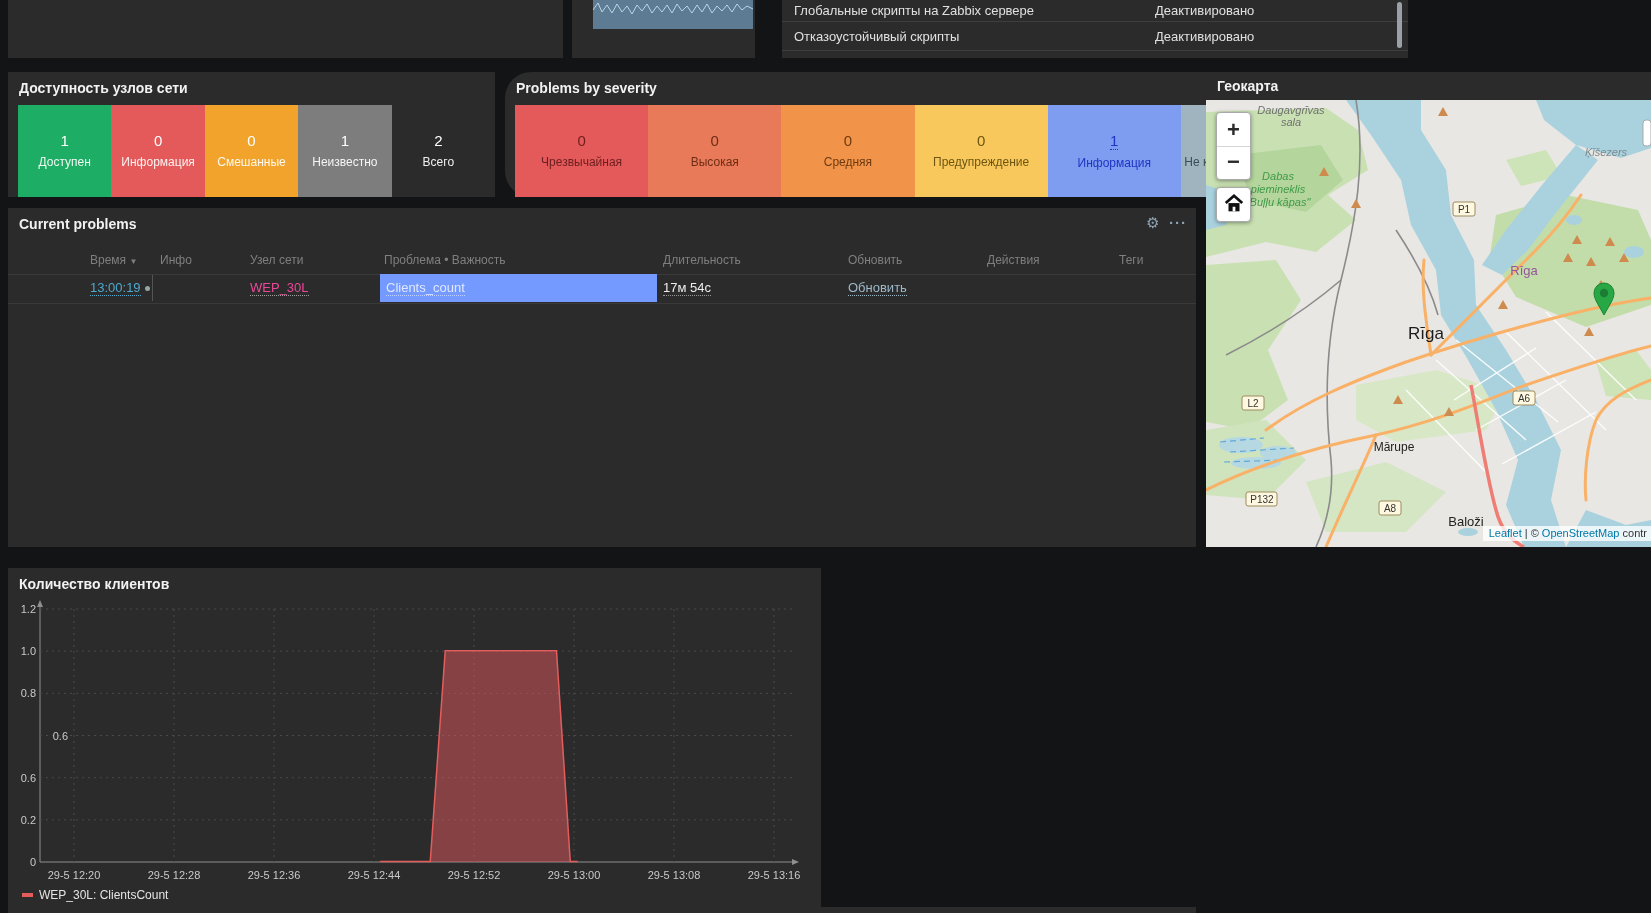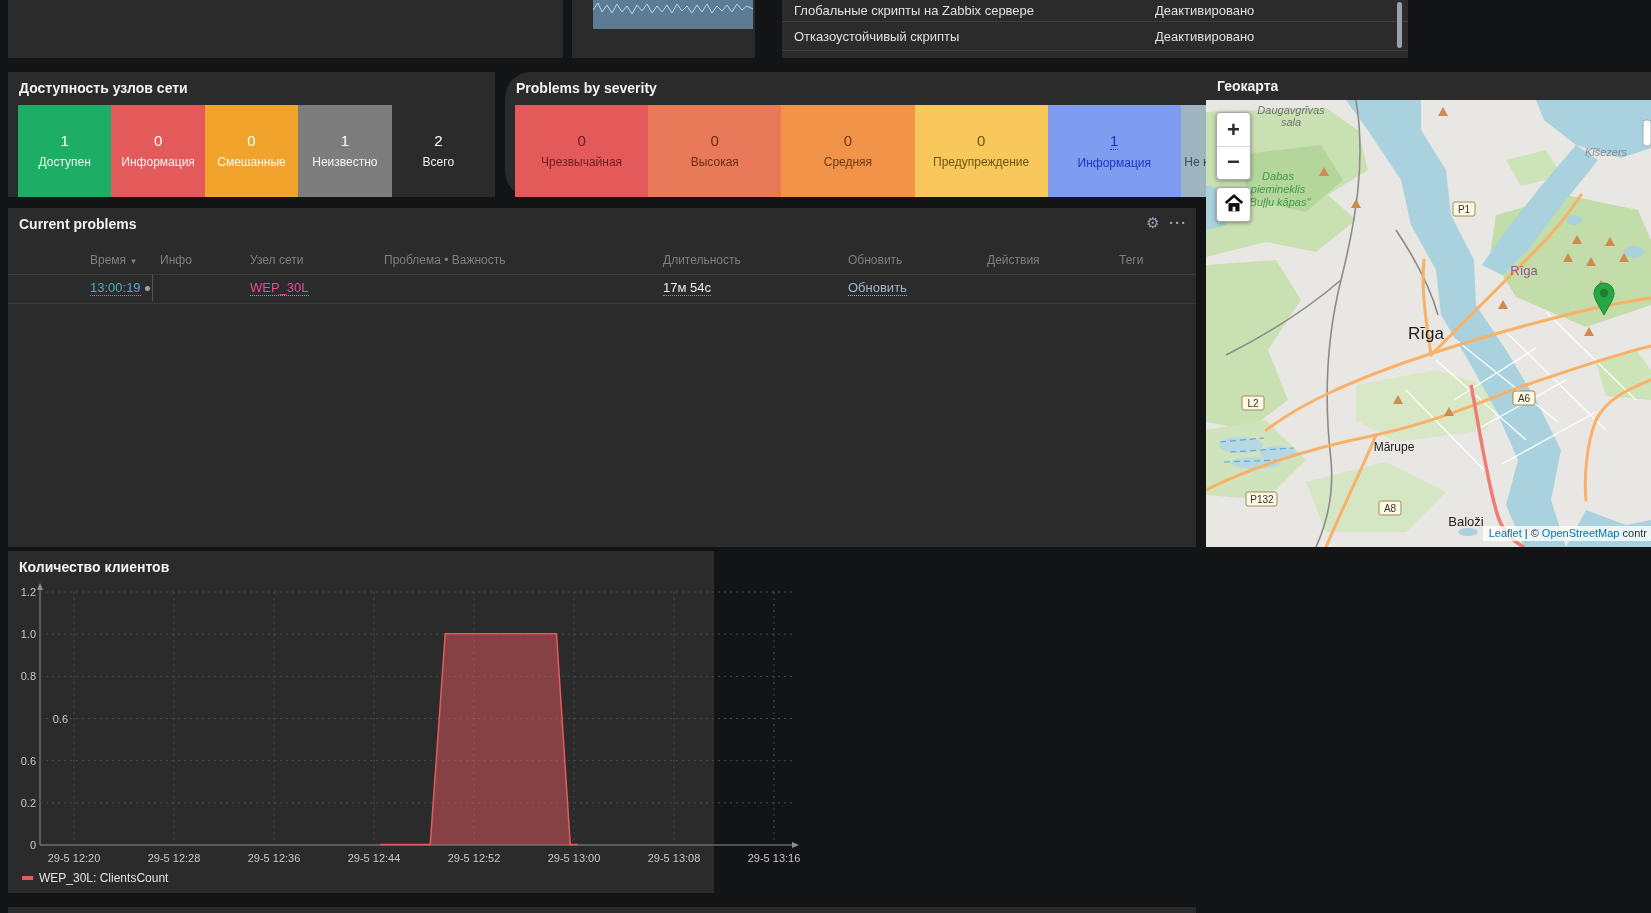--- a/index.html
+++ b/index.html
@@ -140,20 +140,23 @@
     <div class="th" style="left:1111px;">Теги</div>
 
     <div class="rowline"></div>
     <div class="td" style="left:82px;">
       <span class="dotted timelink">13:00:19</span>
     </div>
     <div style="position:absolute;left:137px;top:78px;width:5px;height:5px;border-radius:50%;background:#93a8a0;"></div>
     <div style="position:absolute;left:144px;top:67px;width:1px;height:26px;background:#555;"></div>
     <div class="td" style="left:242px;">
       <span class="dotted hostlink">WEP_30L</span>
+    </div>
+    <div class="td" style="left: 372px; width: 277px; padding-left: 0px; background: rgb(116, 153, 255);">
+      <span class="dotted" style="color:#dfe8ff;border-color:rgba(223,232,255,0.7);margin-left:6px;">Clients_count</span>
     </div>
     <div class="td" style="left:655px;">
       <span class="dotted" style="border-color:rgba(255,255,255,0.5);">17м 54с</span>
     </div>
     <div class="td" style="left:840px;">
       <span class="dotted updlink">Обновить</span>
     </div>
   </div>
 
   <div class="widget" style="left:1206px;top:72px;width:445px;height:475px;">
@@ -278,21 +281,21 @@
           <rect x="10.5" y="15" width="3" height="5" fill="#ffffff"></rect>
         </svg>
       </div>
 
       <div class="attrib">
         <a>Leaflet</a><span> | © </span><a>OpenStreetMap</a><span> contr</span>
       </div>
     </div>
   </div>
 
-  <div class="widget" style="left:8px;top:551px;width:706px;height:342px;">
+  <div class="widget" style="left:8px;top:568px;width:813px;height:342px;">
     <div class="wtitle">Количество клиентов</div>
     <svg id="plot" width="813" height="342" style="position:absolute;left:0;top:0;">
 
       <line x1="32" y1="36" x2="32" y2="294" stroke="#8f8f8f" stroke-width="1"></line>
       <line x1="32" y1="294" x2="787" y2="294" stroke="#8f8f8f" stroke-width="1"></line>
       <polygon points="32,32 29,39 35,39" fill="#8f8f8f"></polygon>
       <polygon points="791,294 784,291 784,297" fill="#8f8f8f"></polygon>
       <g id="gridg">
           <line x1="66" x2="66" y1="41" y2="294" stroke="#4a4a4a" stroke-dasharray="2,4"></line>
           <line x1="166" x2="166" y1="41" y2="294" stroke="#4a4a4a" stroke-dasharray="2,4"></line>

